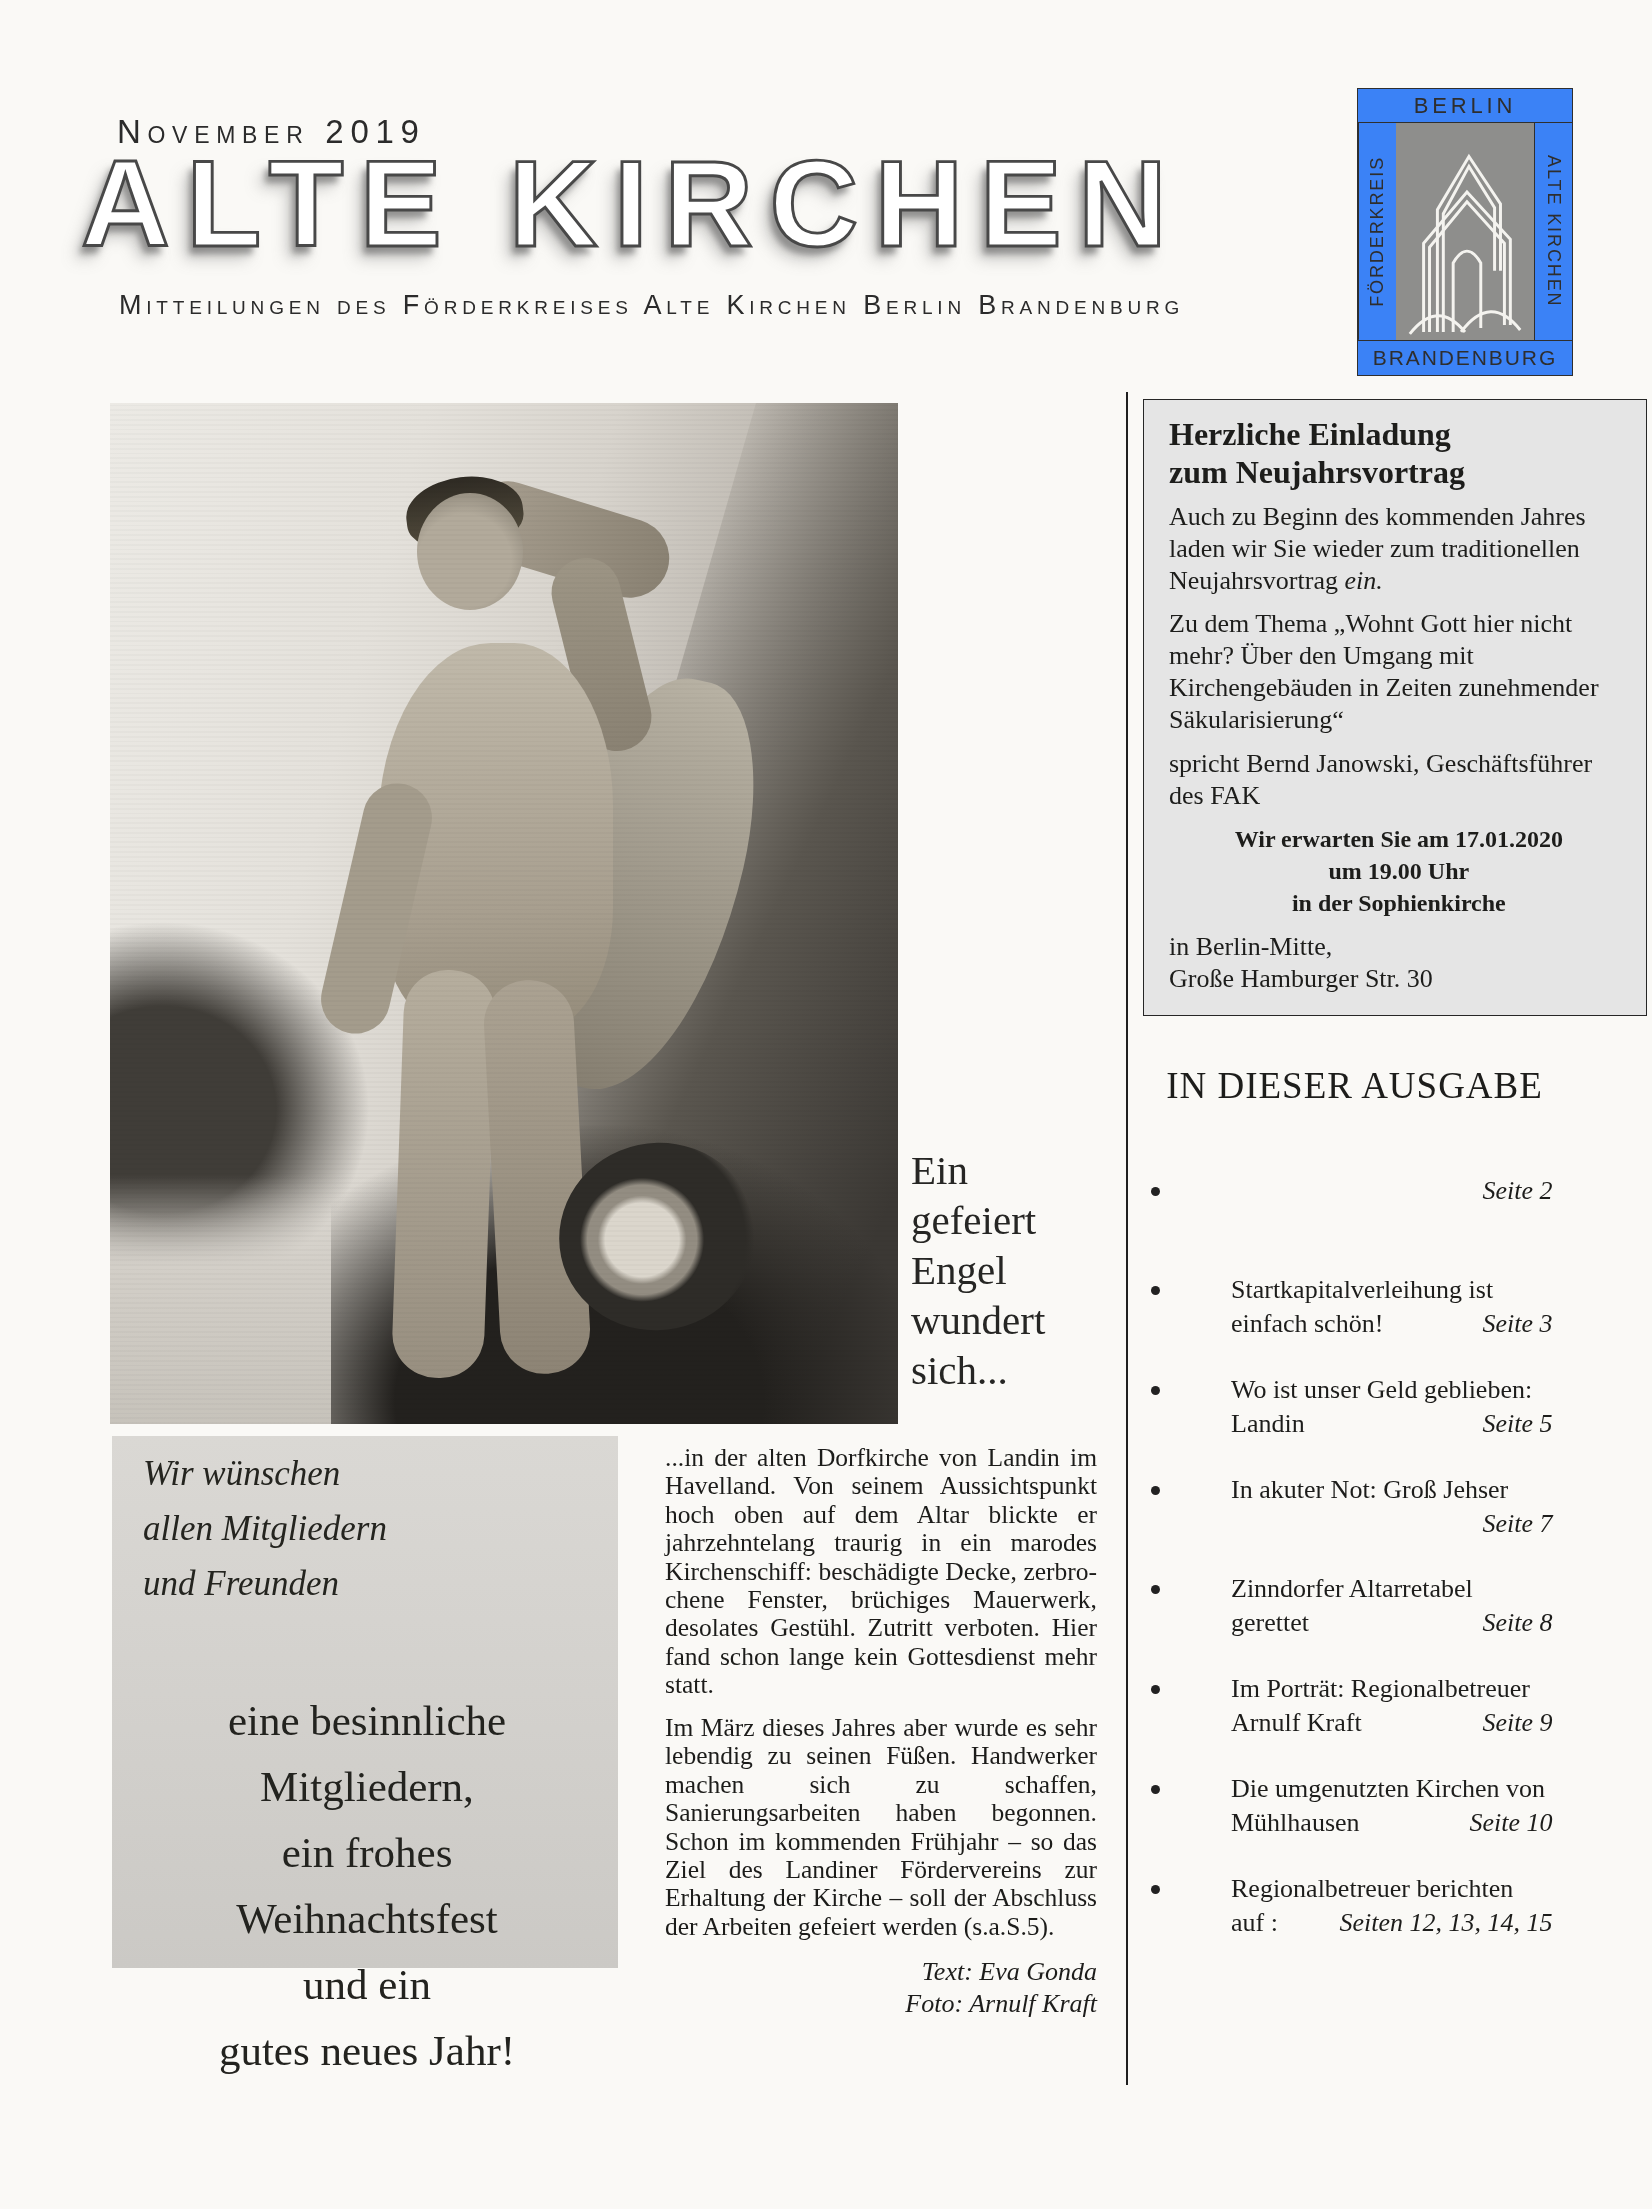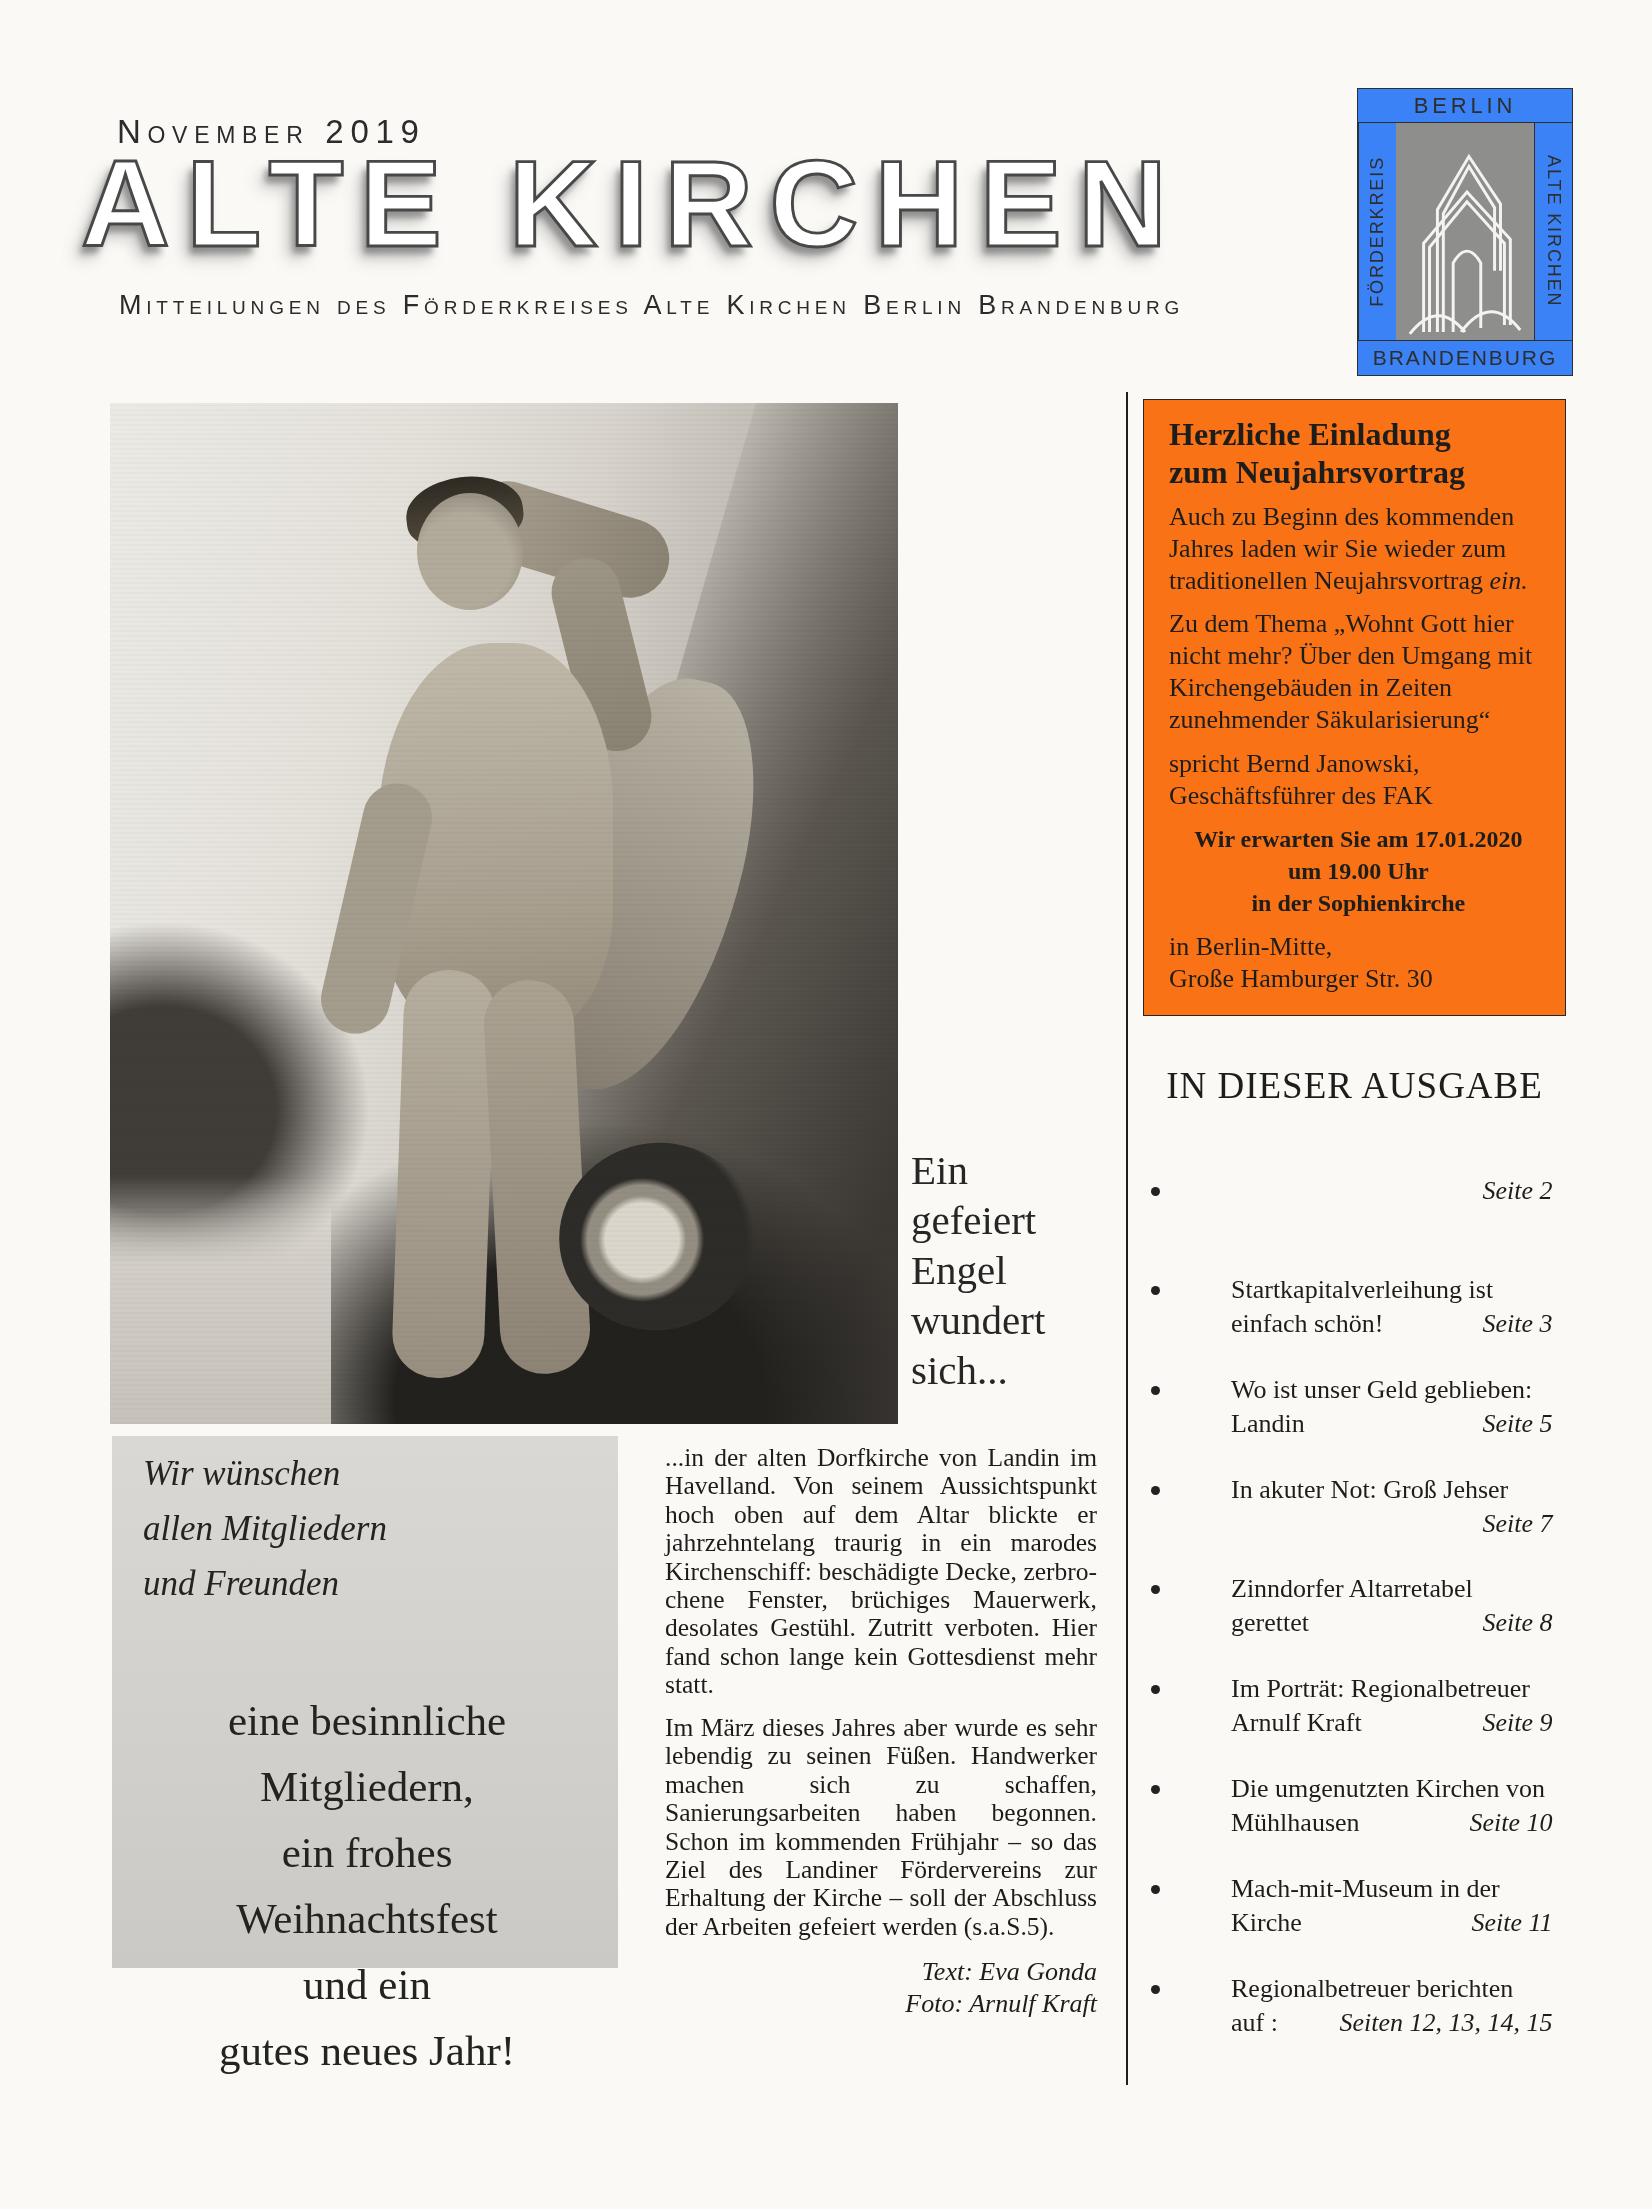--- a/index.html
+++ b/index.html
@@ -125,22 +125,22 @@
     color:#1c1c1a; margin-bottom:14.4px;
   }
   .credits { text-align:right; font-style:italic; font-size:26px; line-height:32px; margin-top:5.8px; }
   .credits span { display:block; }
 
   
   .v-divider { left:1126px; top:392px; width:1.9px; height:1693px; background:#1f1f1f; }
 
   
   .invite-box {
-    left:1143px; top:399px; width:423px; min-height:617px;
-    border:1.9px solid #262626; background:#f97316;
+    left:1143px; top:399px; width:504px; min-height:617px;
+    border:1.9px solid #262626; background:#e5e5e5;
     padding:15.4px 17.3px 13.4px 25px;
   }
   .invite-title { font-weight:700; font-size:32px; line-height:38px; margin-bottom:9.6px; }
   .invite-title span { display:block; }
   .invite-box p { font-size:26px; line-height:32px; margin-bottom:11.5px; }
   .invite-em { font-style:italic; }
   .invite-highlight { font-weight:700; text-align:center; font-size:24px; line-height:32px; margin-bottom:11.5px; }
   .invite-highlight span { display:block; }
   .invite-address { font-size:26px; line-height:32px; }
   .invite-address span { display:block; }
@@ -291,24 +291,20 @@
     <div class="toc-item">
       <span class="toc-bullet"></span>
       <div class="toc-item-body"><span>Im Porträt: Regionalbetreu­er Arnulf Kraft</span><span class="toc-page">Seite 9</span></div>
     </div>
 
     <div class="toc-item">
       <span class="toc-bullet"></span>
       <div class="toc-item-body"><span>Die umgenutzten Kirchen von Mühlhausen</span><span class="toc-page">Seite 10</span></div>
     </div>
 
-    <div class="toc-item">
-      <span class="toc-bullet"></span>
-      <div class="toc-item-body"><span>Mach-mit-Museum in der Kirche</span><span class="toc-page">Seite 11</span></div>
-    </div>
 
     <div class="toc-item">
       <span class="toc-bullet"></span>
       <div class="toc-item-body"><span>Regionalbetreuer berichten auf :</span><span class="toc-page">Seiten 12, 13, 14, 15</span></div>
     </div>
 
   </div>
 </div>
 
 

